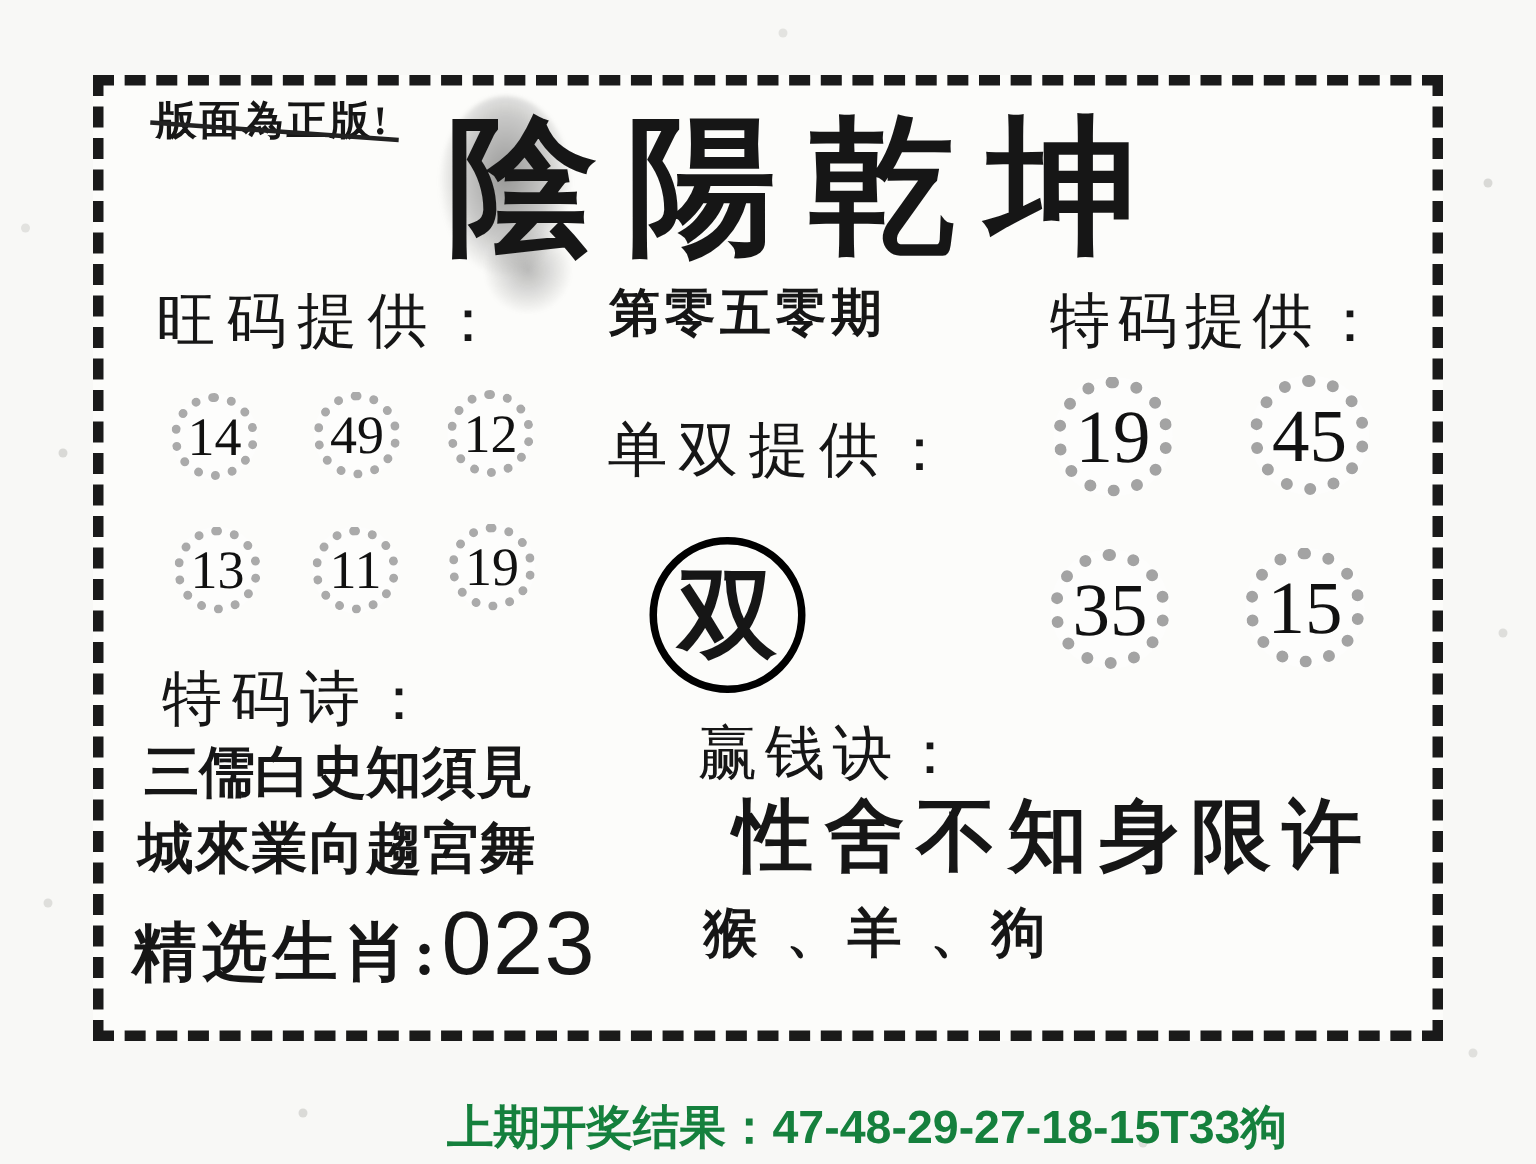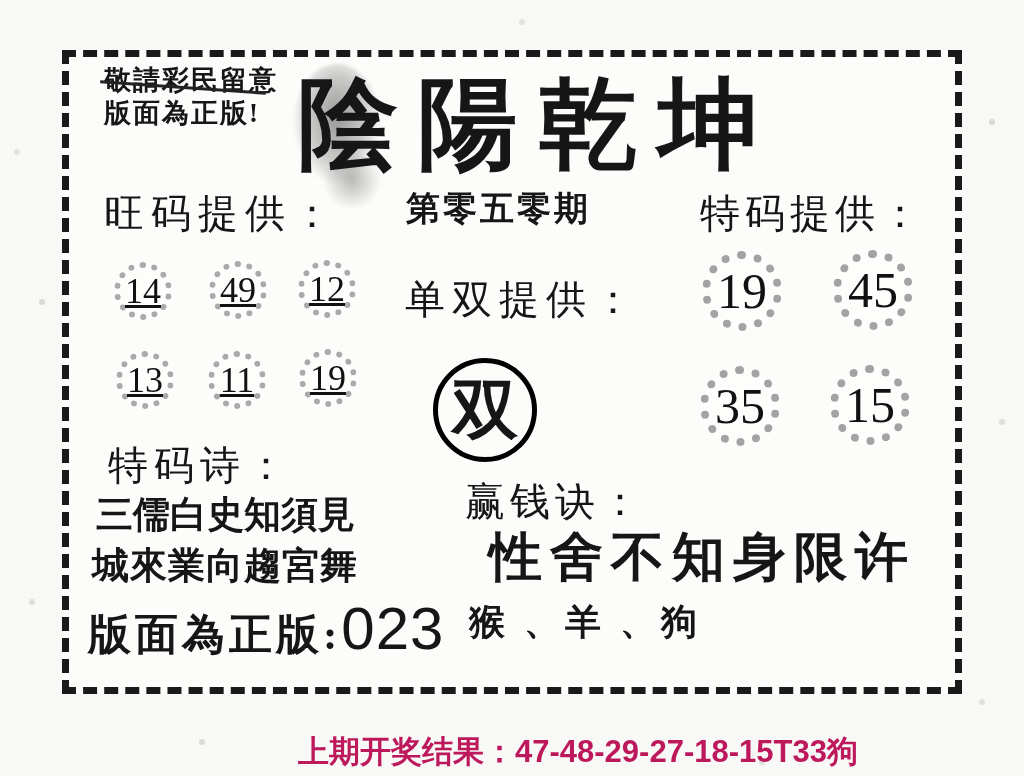--- a/index.html
+++ b/index.html
@@ -37,21 +37,21 @@
   .lbl-wangma{left:104px;top:186px;font-size:40px;letter-spacing:7px;}
   .period{left:406px;top:186px;font-size:34px;letter-spacing:3px;font-weight:600;}
   .lbl-tema{left:700px;top:186px;font-size:40px;letter-spacing:5px;}
   .lbl-danshuang{left:405px;top:272px;font-size:40px;letter-spacing:7px;}
   .lbl-temashi{left:108px;top:438px;font-size:40px;letter-spacing:6px;}
   .lbl-yingqian{left:465px;top:474px;font-size:40px;letter-spacing:5px;}
   
   .ncircle{border-radius:50%;display:flex;align-items:center;justify-content:center;
     border:6px dotted #aaa;box-sizing:border-box;background:#fdfdfc;
     color:#111;font-family:"Liberation Serif","DejaVu Serif",serif;}
-  .small-c{width:58px;height:58px;font-size:36px;text-decoration:underline;}
+  .small-c{width:58px;height:58px;font-size:36px;}
   .big-c{width:80px;height:80px;font-size:50px;border-width:8px;border-color:#a3a3a3;}
   
   .c14{left:114px;top:262px;} .c49{left:209px;top:261px;} .c12{left:298px;top:260px;}
   .c13{left:116px;top:351px;} .c11{left:208px;top:351px;} .c19{left:299px;top:349px;}
   .c23{left:702px;top:251px;} .c45{left:833px;top:250px;}
   .c35{left:700px;top:366px;} .c15{left:830px;top:365px;}
   
   .shuang{left:433px;top:358px;width:104px;height:104px;border-radius:50%;
     border:5px solid #000;box-sizing:border-box;display:flex;align-items:center;justify-content:center;
     font-size:66px;font-weight:900;font-family:"Liberation Sans","DejaVu Sans",sans-serif;}
@@ -63,31 +63,30 @@
   .weishu .lab{font-size:43px;font-weight:600;letter-spacing:4px;}
   .weishu .val{font-size:60px;font-weight:500;font-family:"Liberation Sans","DejaVu Sans",sans-serif;letter-spacing:1px;}
   
   .formula{left:489px;top:522px;font-size:53px;font-weight:700;letter-spacing:8px;white-space:nowrap;}
   
   .zodiac{left:463px;top:598px;display:flex;align-items:baseline;}
   .zodiac .lab{font-size:41px;font-weight:600;letter-spacing:3px;}
   .zodiac .val{font-size:36px;font-weight:600;letter-spacing:5px;margin-left:6px;}
   
   .footer{left:298px;top:731px;font-size:31px;font-weight:800;white-space:nowrap;
-    font-family:"Liberation Sans","DejaVu Sans",sans-serif;color:#be185d;}
+    font-family:"Liberation Sans","DejaVu Sans",sans-serif;color:#15803d;}
 </style>
 </head>
 <body>
 
 <div class="abs speckles"></div>
 
 <div class="abs frame"></div>
 
 <div class="abs notice">
-  <div>敬請彩民留意</div>
   <div>版面為正版!</div>
 </div>
 <div class="abs strike"></div>
 
 <div class="abs smudge"></div>
 <div class="abs smudge2"></div>
 <div class="abs title">陰陽乾坤</div>
 
 <div class="abs lbl lbl-wangma">旺码提供：</div>
 <div class="abs period">第零五零期</div>
@@ -128,21 +127,21 @@
   </div>
 <div class="abs ncircle big-c c15">
     <span>15</span>
   </div>
 
 <div class="abs lbl lbl-temashi">特码诗：</div>
 <div class="abs poem1">三儒白史知須見</div>
 <div class="abs poem2">城來業向趨宮舞</div>
 
 <div class="abs weishu">
-  <span class="lab">版面為正版:</span>
+  <span class="lab">精选生肖:</span>
   <span class="val">023</span>
 </div>
 
 <div class="abs lbl lbl-yingqian">赢钱诀：</div>
 <div class="abs formula">性舍不知身限许</div>
 
 <div class="abs zodiac">
   <span class="val">猴 、羊 、狗</span>
 </div>
 

